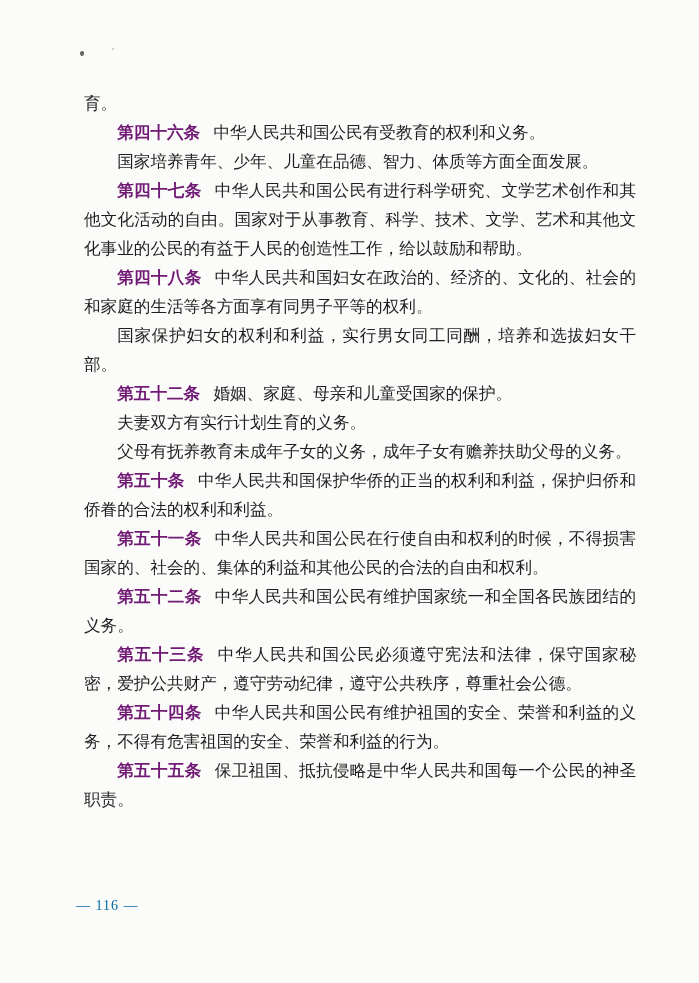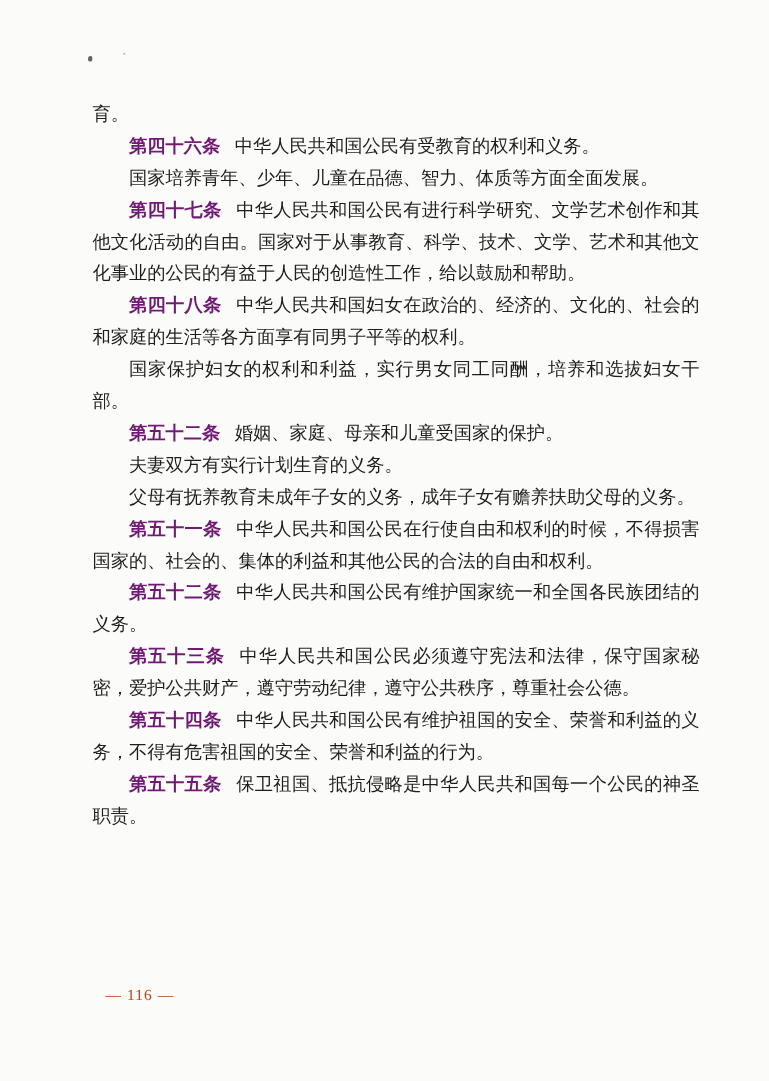--- a/index.html
+++ b/index.html
@@ -59,26 +59,26 @@
     font-family: "Liberation Sans", sans-serif;
     font-weight: 700;
     color: #701a75;
     margin-right: .8em;
   }
   .para-text {
     color: #1e1e1e;
   }
   .footer {
     position: absolute;
-    left: 96px;
+    left: 76px;
     top: 899px;
     font-size: 14px;
     line-height: 14px;
     letter-spacing: 1px;
-    color: #c2410c;
+    color: #0369a1;
     font-family: "Liberation Serif", serif;
     text-align: center;
   }
 </style>
 </head>
 <body>
 
 <div class="page">
   <div class="speck"></div>
   <div class="speck2"></div>
@@ -96,20 +96,21 @@
 
   <p class="para"><span class="para-text">国家保护妇女的权利和利益，实行男女同工同酬，培养和选拔妇女干部。</span></p>
 
   <p class="para"><b class="art-num">第五十二条</b><span class="para-text">婚姻、家庭、母亲和儿童受国家的保护。</span></p>
 
   <p class="para"><span class="para-text">夫妻双方有实行计划生育的义务。</span></p>
 
   <p class="para"><span class="para-text">父母有抚养教育未成年子女的义务，成年子女有赡养扶助父母的义务。</span></p>
 
 
+  <p class="para"><b class="art-num">第五十条</b><span class="para-text">中华人民共和国保护华侨的正当的权利和利益，保护归侨和侨眷的合法的权利和利益。</span></p>
 
   <p class="para"><b class="art-num">第五十一条</b><span class="para-text">中华人民共和国公民在行使自由和权利的时候，不得损害国家的、社会的、集体的利益和其他公民的合法的自由和权利。</span></p>
 
   <p class="para"><b class="art-num">第五十二条</b><span class="para-text">中华人民共和国公民有维护国家统一和全国各民族团结的义务。</span></p>
 
   <p class="para"><b class="art-num">第五十三条</b><span class="para-text">中华人民共和国公民必须遵守宪法和法律，保守国家秘密，爱护公共财产，遵守劳动纪律，遵守公共秩序，尊重社会公德。</span></p>
 
   <p class="para"><b class="art-num">第五十四条</b><span class="para-text">中华人民共和国公民有维护祖国的安全、荣誉和利益的义务，不得有危害祖国的安全、荣誉和利益的行为。</span></p>
 
   <p class="para"><b class="art-num">第五十五条</b><span class="para-text">保卫祖国、抵抗侵略是中华人民共和国每一个公民的神圣职责。</span></p>

